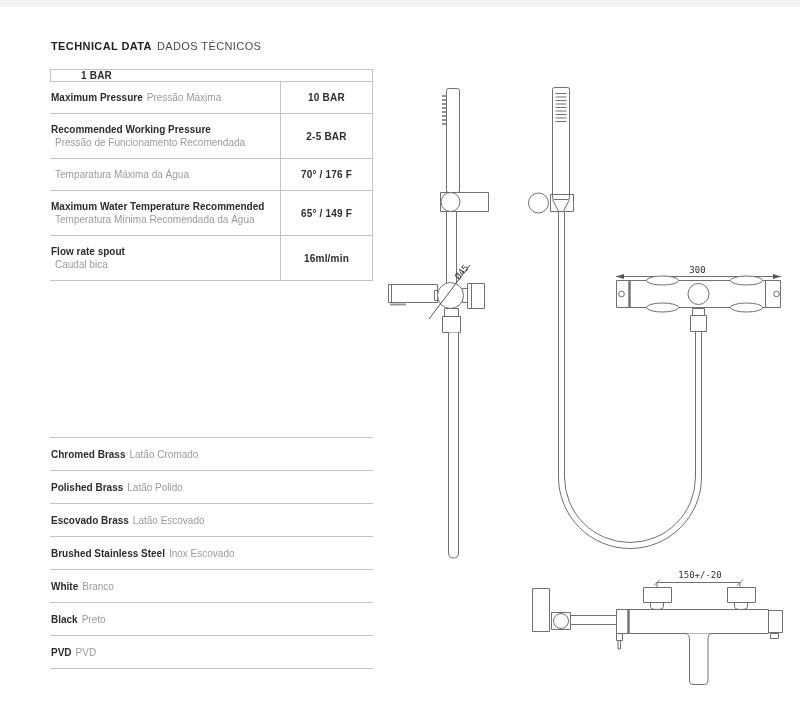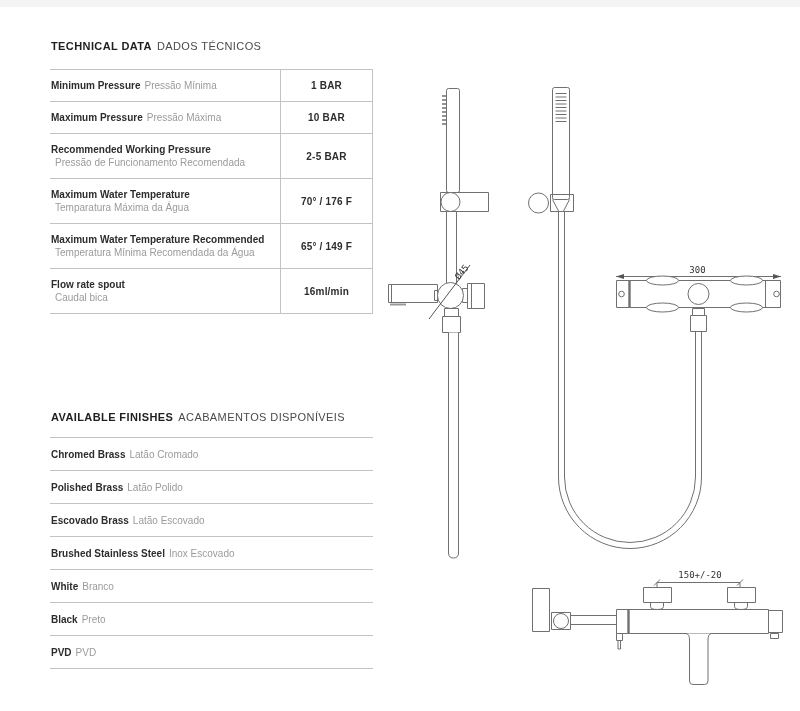--- a/index.html
+++ b/index.html
@@ -62,66 +62,60 @@
 
 <div id="sheet">
 
   <div id="tech-title" class="sec-title">
     <b>TECHNICAL DATA</b><span class="pt">DADOS TÉCNICOS</span>
   </div>
 
   <div id="tech-table">
 
       <div class="trow">
-        <div class="lbl">
-          <b>Minimum Pressure</b><span class="pt-inline">Pressão Mínima</span>
-        </div>
         <div class="val">1 BAR</div>
       </div>
 
       <div class="trow">
         <div class="lbl">
           <b>Maximum Pressure</b><span class="pt-inline">Pressão Máxima</span>
         </div>
         <div class="val">10 BAR</div>
       </div>
 
       <div class="trow stacked">
         <div class="lbl">
           <b>Recommended Working Pressure</b><span class="pt-inline">Pressão de Funcionamento Recomendada</span>
         </div>
         <div class="val">2-5 BAR</div>
       </div>
 
       <div class="trow stacked">
         <div class="lbl">
-          <b>Maximum Water Temperature</b><span class="pt-inline">Temparatura Máxima da Água</span>
+          <span class="pt-inline">Temparatura Máxima da Água</span>
         </div>
         <div class="val">70° / 176 F</div>
       </div>
 
       <div class="trow stacked">
         <div class="lbl">
           <b>Maximum Water Temperature Recommended</b><span class="pt-inline">Temperatura Mínima Recomendada da Água</span>
         </div>
         <div class="val">65° / 149 F</div>
       </div>
 
 
       <div class="trow stacked">
         <div class="lbl">
           <b>Flow rate spout</b><span class="pt-inline">Caudal bica</span>
         </div>
         <div class="val">16ml/min</div>
       </div>
     </div>
 
-  <div id="fin-title" class="sec-title">
-    <b>AVAILABLE FINISHES</b><span class="pt">ACABAMENTOS DISPONÍVEIS</span>
-  </div>
 
   <div id="finishes">
 
       <div class="frow">
         <b>Chromed Brass</b><span>Latão Cromado</span>
       </div>
 
       <div class="frow">
         <b>Polished Brass</b><span>Latão Polido</span>
       </div>

